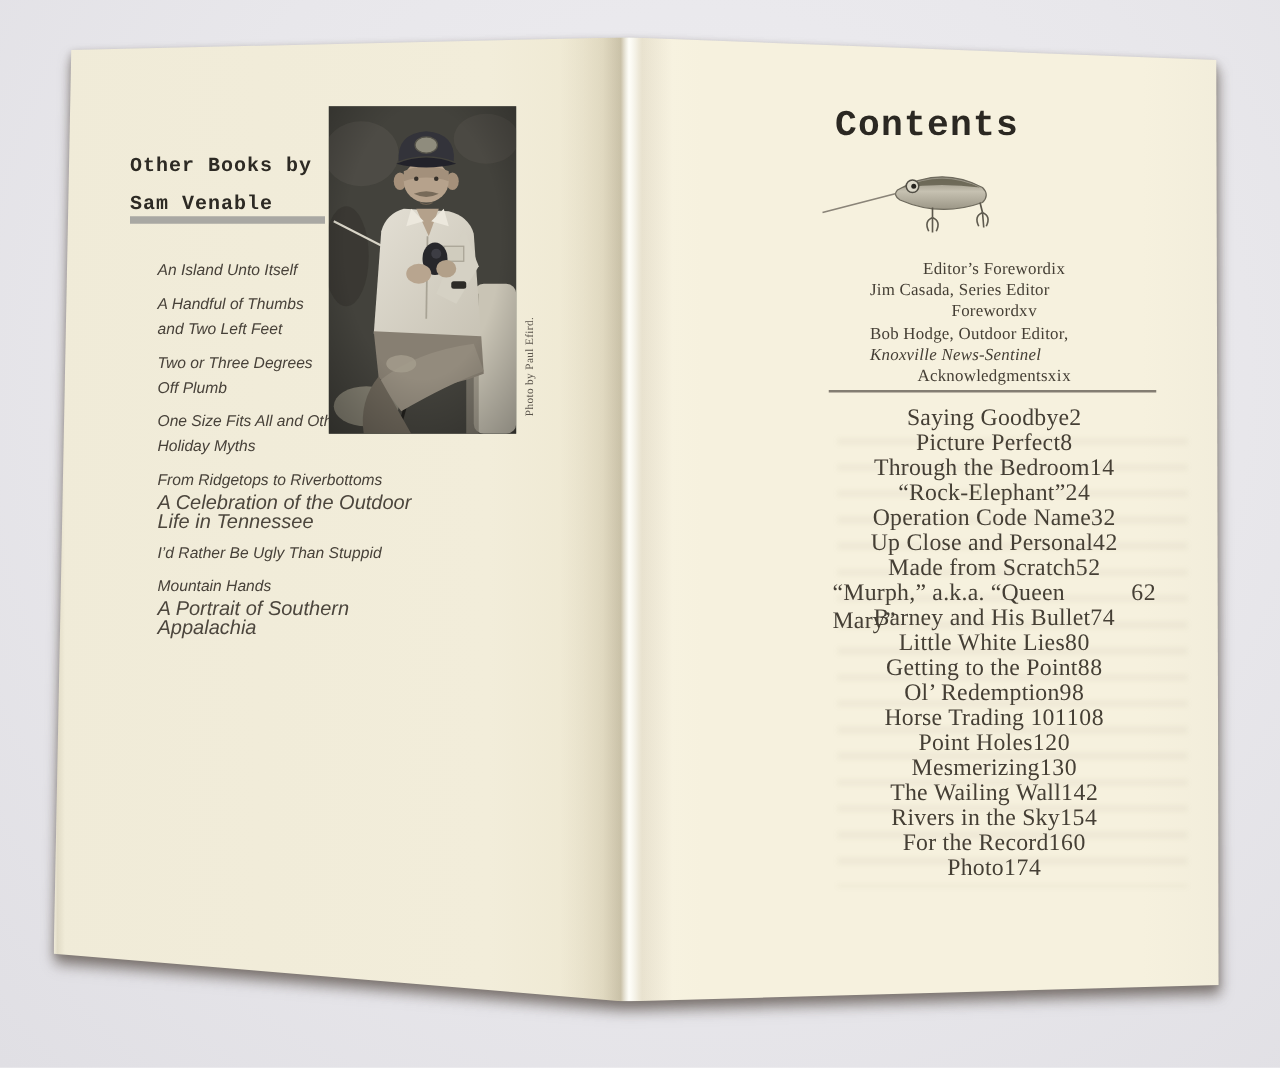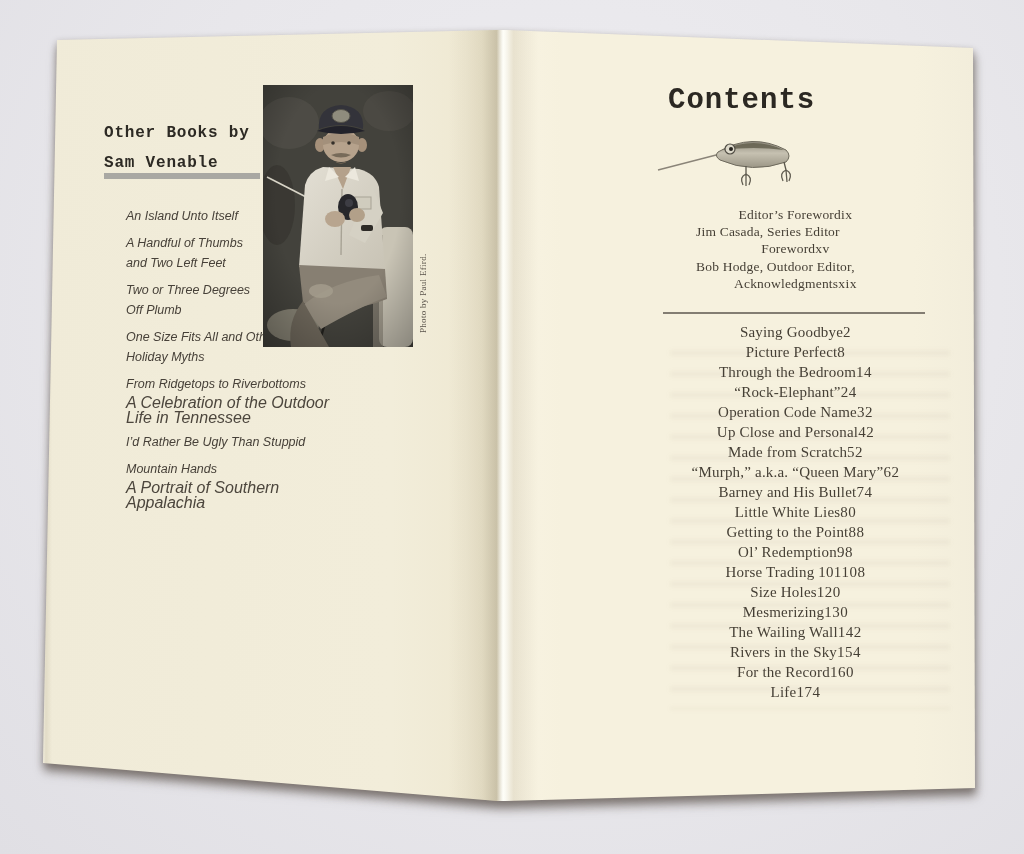--- a/index.html
+++ b/index.html
@@ -43,21 +43,21 @@
   .toc{position:absolute;left:633px;width:262px;
     font-family:"Liberation Serif", serif;color:#453f35;}
   .front-matter{top:186px;font-size:13.5px;line-height:17.2px;}
   .toc-row{display:flex;justify-content:center;}
   .toc-row .t{padding-left:3px;letter-spacing:.2px;}
   .toc-row .p{letter-spacing:.5px;}
   .toc-sub{padding-left:33px;letter-spacing:.2px;}
   .italic{font-style:italic;}
   .toc-rule{position:absolute;left:633px;top:292px;width:262px;height:2px;
     background:#837d72;}
-  .chapters{top:304px;font-size:15px;}
+  .chapters{top:304px;font-size:19px;}
   .chapters .toc-row{height:20px;align-items:baseline;}
   
   .bleed{position:absolute;left:640px;top:330px;width:280px;height:360px;z-index:0;
     background:repeating-linear-gradient(180deg,rgba(125,112,88,.055) 0 6px,rgba(0,0,0,0) 6px 21px);
     filter:blur(2px);}
 </style>
 </head>
 <body>
 
 <div class="scene">
@@ -173,20 +173,21 @@
             <div class="toc-row">
               <span class="t">Editor’s Foreword</span>
               <span class="p">ix</span>
             </div>
             <div class="toc-sub">Jim Casada, Series Editor</div>
             <div class="toc-row">
               <span class="t">Foreword</span>
               <span class="p">xv</span>
             </div>
             <div class="toc-sub">Bob Hodge, Outdoor Editor,</div>
+            <div class="toc-sub italic">Knoxville News-Sentinel</div>
             <div class="toc-row">
               <span class="t">Acknowledgments</span>
               <span class="p">xix</span>
             </div>
           </div>
 
           <div class="toc-rule"></div>
 
           <div class="toc chapters">
             <div class="toc-row">
@@ -235,41 +236,41 @@
               </div>
             <div class="toc-row">
                 <span class="t">Ol’ Redemption</span>
                 <span class="p">98</span>
               </div>
             <div class="toc-row">
                 <span class="t">Horse Trading 101</span>
                 <span class="p">108</span>
               </div>
             <div class="toc-row">
-                <span class="t">Size Holes</span>
+                <span class="t">Point Holes</span>
                 <span class="p">120</span>
               </div>
             <div class="toc-row">
                 <span class="t">Mesmerizing</span>
                 <span class="p">130</span>
               </div>
             <div class="toc-row">
                 <span class="t">The Wailing Wall</span>
                 <span class="p">142</span>
               </div>
             <div class="toc-row">
                 <span class="t">Rivers in the Sky</span>
                 <span class="p">154</span>
               </div>
             <div class="toc-row">
                 <span class="t">For the Record</span>
                 <span class="p">160</span>
               </div>
             <div class="toc-row">
-                <span class="t">Life</span>
+                <span class="t">Photo</span>
                 <span class="p">174</span>
               </div>
           </div>
         </section>
 
       </div>
     </div>
   </div>
 </div>
 

